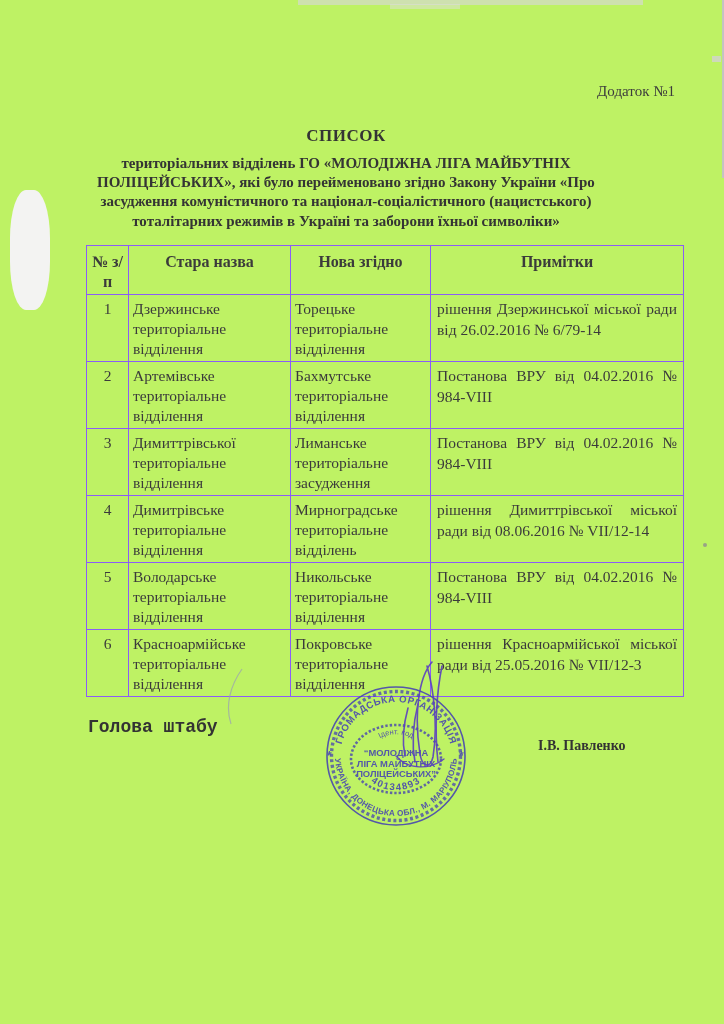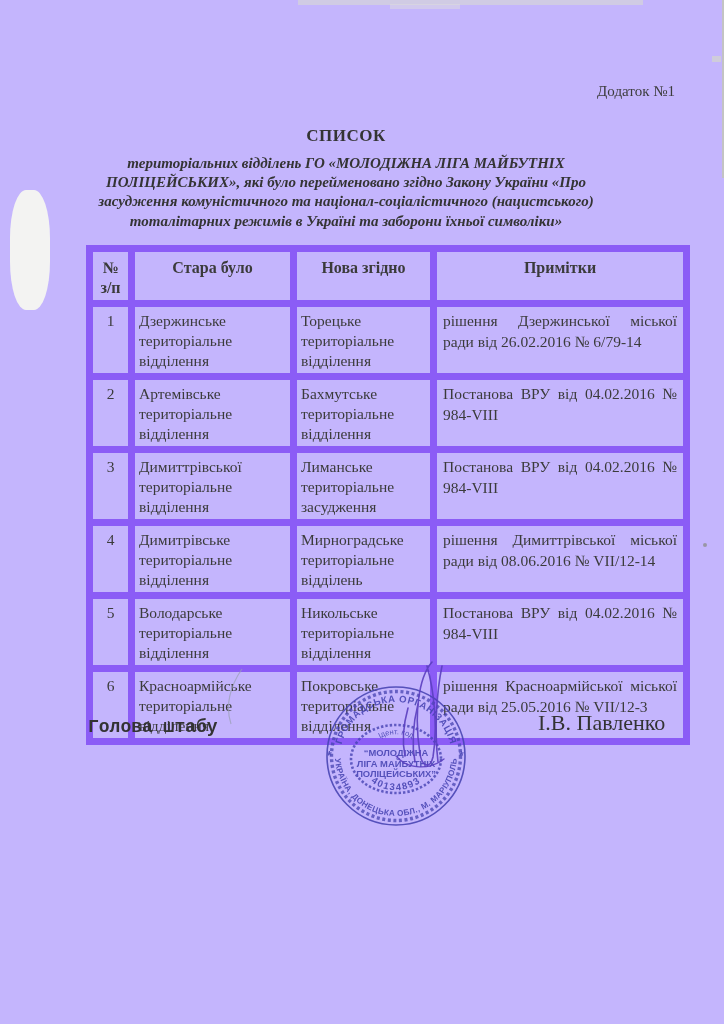--- a/index.html
+++ b/index.html
@@ -3,49 +3,49 @@
 <meta charset="utf-8">
 <style>
   html,body{margin:0;padding:0;}
   body{
     width:724px;height:1024px;
     background:#e9e9e9;
     font-family:"Liberation Serif","DejaVu Serif",serif;
   }
   .page{
     position:relative;width:724px;height:1024px;
-    background:#c4b5fd;overflow:hidden;color:#383838;
+    background:#bef264;overflow:hidden;color:#383838;
   }
   
   .artifact{position:absolute;pointer-events:none;}
   .edge-top1{left:298px;top:0;width:345px;height:5px;background:#d7d7d7;opacity:.65;}
   .edge-top2{left:390px;top:4px;width:70px;height:5px;background:#dedede;opacity:.5;}
   .edge-right{right:0;top:0;width:2px;height:178px;background:#c3c3c3;}
   .speck1{left:703px;top:543px;width:4px;height:4px;border-radius:50%;background:#8f8f8f;opacity:.8;}
   .speck2{left:712px;top:56px;width:9px;height:6px;background:#d2d2d2;opacity:.8;}
   .smudge-left{left:10px;top:190px;width:40px;height:120px;background:#f3f3f2;border-radius:40%;}
 
   .annex{
     position:absolute;top:83px;right:49px;
     font-size:15px;color:#3c3c3c;
   }
   .title-block{
     position:absolute;left:76px;top:126px;width:540px;
     text-align:center;font-weight:bold;color:#343434;
   }
   .doc-title{font-size:17px;letter-spacing:.5px;margin:0 0 8px 0;}
-  .doc-subtitle{font-size:15px;line-height:19.2px;margin:0;font-style:italic;}
+  .doc-subtitle{font-size:15px;line-height:19.2px;margin:0;}
 
   .doc-table{
     position:absolute;left:86px;top:245px;width:597px;
     border-collapse:collapse;table-layout:fixed;
     font-size:15.5px;color:#3b3b3b;
   }
   .doc-table th,.doc-table td{
-    border:7px solid #8b5cf6;
+    border:1px solid #8b5cf6;
     vertical-align:top;
     padding:4px 4px 2px 4px;
     line-height:20px;
     overflow:hidden;
   }
   .doc-table th{
     font-size:16px;font-weight:bold;height:38px;
     text-align:center;line-height:20px;padding-top:6px;
   }
   .doc-table td{height:58px;}
@@ -55,22 +55,22 @@
   .col-note{width:253px;}
   td.cell-num{text-align:center;}
   td.cell-old,td.cell-new{}
   td.cell-note{text-align:justify;line-height:21px;padding:3px 6px 2px 6px;}
 
   .footer-left{
     position:absolute;left:88px;top:717px;
     font-size:18px;font-weight:bold;color:#333;font-family:Liberation Mono, monospace;
   }
   .footer-right{
-    position:absolute;left:538px;top:710px;
-    font-size:22px;font-weight:normal;color:#333;
+    position:absolute;left:538px;top:738px;
+    font-size:14px;font-weight:bold;color:#333;
   }
   .stamp-svg{position:absolute;left:314px;top:676px;opacity:.88;}
   .signature-svg{position:absolute;left:368px;top:656px;opacity:.9;}
   .stray-svg{position:absolute;left:218px;top:666px;opacity:.7;}
 </style>
 </head>
 <body>
 
 <div class="page">
 
@@ -91,21 +91,21 @@
   <table class="doc-table">
     <colgroup>
       <col class="col-num">
         <col class="col-old">
         <col class="col-new">
         <col class="col-note">
     </colgroup>
     <thead>
       <tr>
         <th>№ з/п</th>
-        <th>Стара було</th>
+        <th>Стара назва</th>
         <th>Нова згідно</th>
         <th>Примітки</th>
       </tr>
     </thead>
     <tbody>
       <tr>
         <td class="cell-num">1</td>
         <td class="cell-old">Дзержинське територіальне відділення</td>
         <td class="cell-new">Торецьке територіальне відділення</td>
         <td class="cell-note">рішення Дзержинської міської ради від 26.02.2016 № 6/79-14</td>

